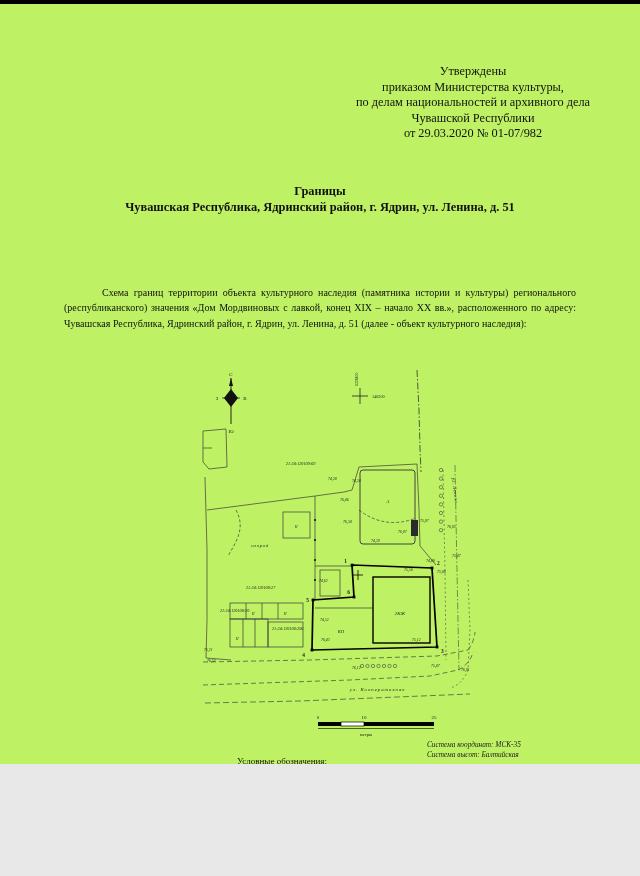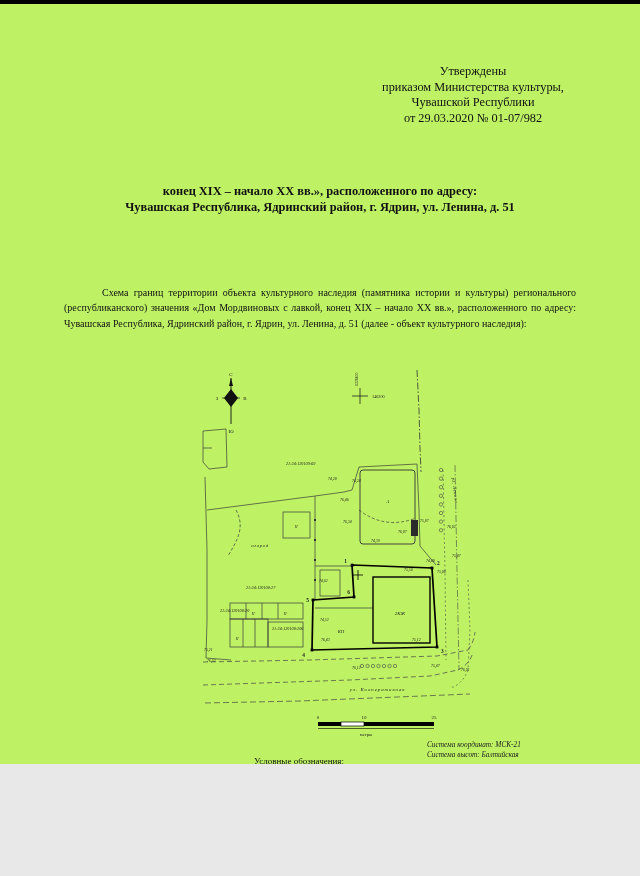--- a/index.html
+++ b/index.html
@@ -25,21 +25,21 @@
     position:absolute;top:285px;left:64px;width:512px;
     font-size:10px;line-height:15.4px;text-align:justify;text-indent:38px;
   }
   .map-svg{position:absolute;top:370px;left:0;width:640px;height:372px;}
   .map-svg text{font-family:"Liberation Serif", serif;fill:#222;}
   .coord-systems{
     position:absolute;top:740px;left:427px;width:140px;
     font-style:italic;font-size:7.3px;line-height:9.5px;color:#222;
   }
   .legend-heading{
-    position:absolute;top:756px;left:254px;
+    position:absolute;top:756px;left:237px;
     font-size:9px;color:#111;
   }
   .legend-text{position:absolute;left:248px;font-size:6.9px;color:#222;white-space:nowrap;}
   .lg-t1{top:772px;}
   .lg-t2{top:783px;}
   .lg-t3{top:793px;}
   .legend-sym1{position:absolute;top:765px;left:197px;}
   .legend-sym2{position:absolute;top:789px;left:198px;width:34px;border-top:1px dashed #8a8a8a;}
   .legend-num{
     position:absolute;top:791px;left:194px;
@@ -48,26 +48,27 @@
 </style>
 </head>
 <body>
 
 <div class="page">
   <div class="scan-edge"></div>
 
   <div class="approval">
     <div>Утверждены</div>
     <div>приказом Министерства культуры,</div>
+    <div>по делам национальностей и архивного дела</div>
     <div>Чувашской Республики</div>
     <div>от 29.03.2020 № 01-07/982</div>
   </div>
 
   <div class="doc-title">
-    <div>конец XIX – начало XX вв.», расположенного по адресу:</div>
+    <div>Границы</div>
     <div>Чувашская Республика, Ядринский район, г. Ядрин, ул. Ленина, д. 51</div>
   </div>
 
   <div class="body-par">Схема границ территории объекта культурного наследия (памятника истории и культуры) регионального (республиканского) значения «Дом Мордвиновых с лавкой, конец XIX – начало XX вв.», расположенного по адресу: Чувашская Республика, Ядринский район, г. Ядрин, ул. Ленина, д. 51 (далее - объект культурного наследия):</div>
 
   <svg class="map-svg" viewBox="0 0 640 372">
 
     <g stroke="#111" stroke-width="0.9">
       <line x1="231" y1="8" x2="231" y2="54"></line>
       <line x1="222" y1="28" x2="240" y2="28" stroke-width="0.7"></line>
@@ -230,21 +231,21 @@
       <rect x="364" y="352" width="70" height="4" fill="#000"></rect>
       <line x1="318" y1="358.5" x2="434" y2="358.5" stroke="#000" stroke-width="0.6"></line>
     </g>
     <text x="318" y="349" font-size="5" text-anchor="middle">0</text>
     <text x="364" y="349" font-size="5" text-anchor="middle">10</text>
     <text x="434" y="349" font-size="5" text-anchor="middle">25</text>
     <text x="366" y="366" font-size="4.6" text-anchor="middle">метры</text>
   </svg>
 
   <div class="coord-systems">
-    <div>Система координат: МСК-21</div>
+    <div>Система координат: МСК-35</div>
     <div>Система высот: Балтийская</div>
   </div>
 
   <div class="legend-heading">Условные обозначения:</div>
 
   <svg class="legend-sym1" width="44" height="20" viewBox="0 0 44 20">
     <polyline points="2,2 24,10 2,18" fill="none" stroke="#000" stroke-width="1.3"></polyline>
     <rect x="22.6" y="8.6" width="2.8" height="2.8" fill="#000"></rect>
     <text x="30" y="13" font-size="6" font-style="italic" font-family="Liberation Serif, serif">1</text>
   </svg>

